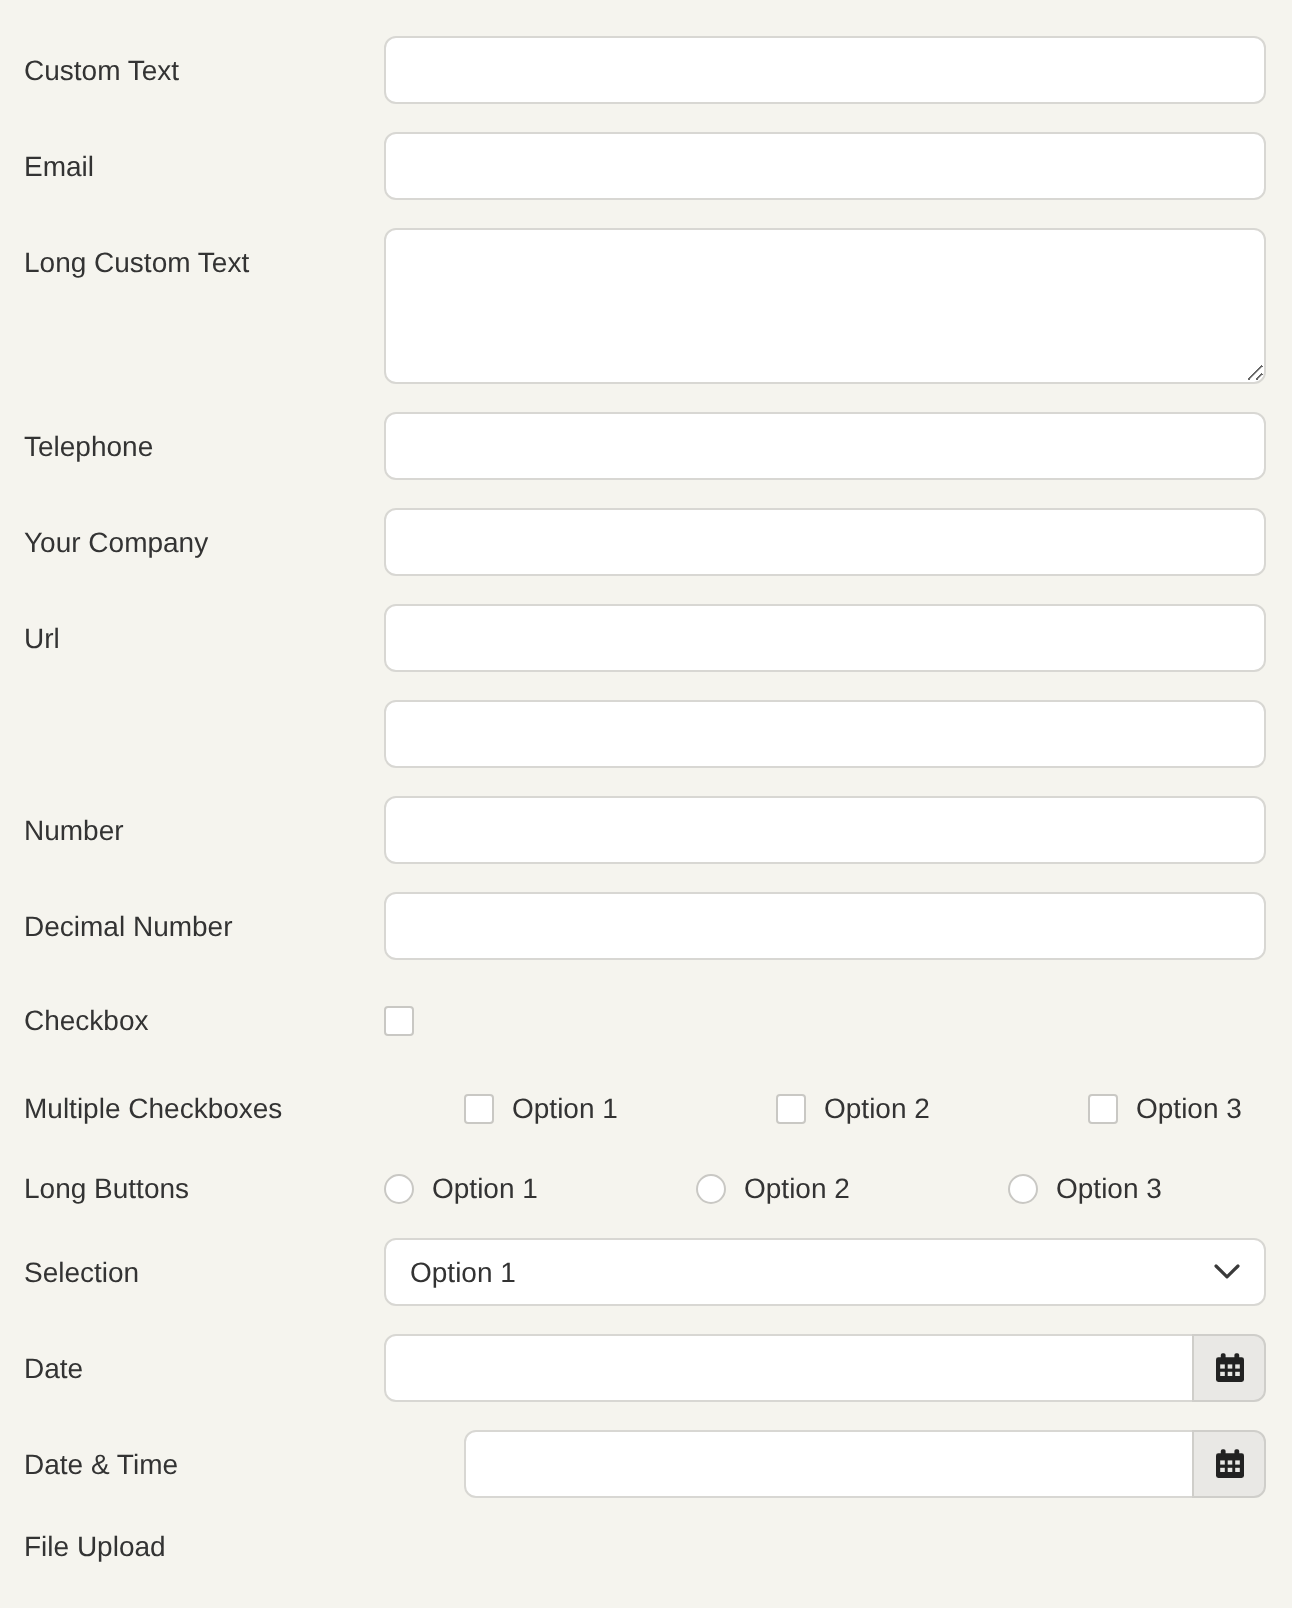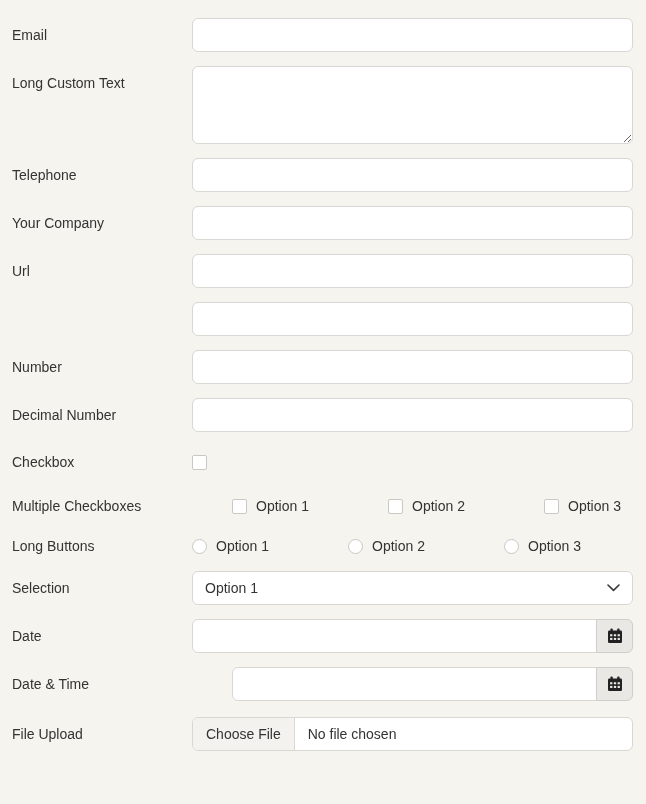--- a/index.html
+++ b/index.html
@@ -150,20 +150,26 @@
     font-size: 14px;
     color: #333333;
     white-space: nowrap;
   }
 </style>
 </head>
 <body>
 
 <div class="form-wrap">
 
+  <div class="row">
+    <div class="field-label">Custom Text</div>
+    <div class="control">
+      <input class="text-input" type="text" value="" style="">
+    </div>
+  </div>
 
   <div class="row">
     <div class="field-label">Email</div>
     <div class="control">
       <input class="text-input" type="text" value="" style="">
     </div>
   </div>
 
   <div class="row align-top">
     <div class="field-label">Long Custom Text</div>
@@ -314,21 +320,15 @@
               <rect x="10.6" y="9.9" width="2.3" height="2.1"></rect>
             </g>
           </svg>
         </span>
       </button>
     </div>
   </div>
 
   <div class="row">
     <div class="field-label">File Upload</div>
-    <div class="control">
-      <div class="file-group">
-        <span class="file-btn">Choose File</span>
-        <span class="file-status">No file chosen</span>
-      </div>
-    </div>
   </div>
 
 </div>
 
 </body></html>

